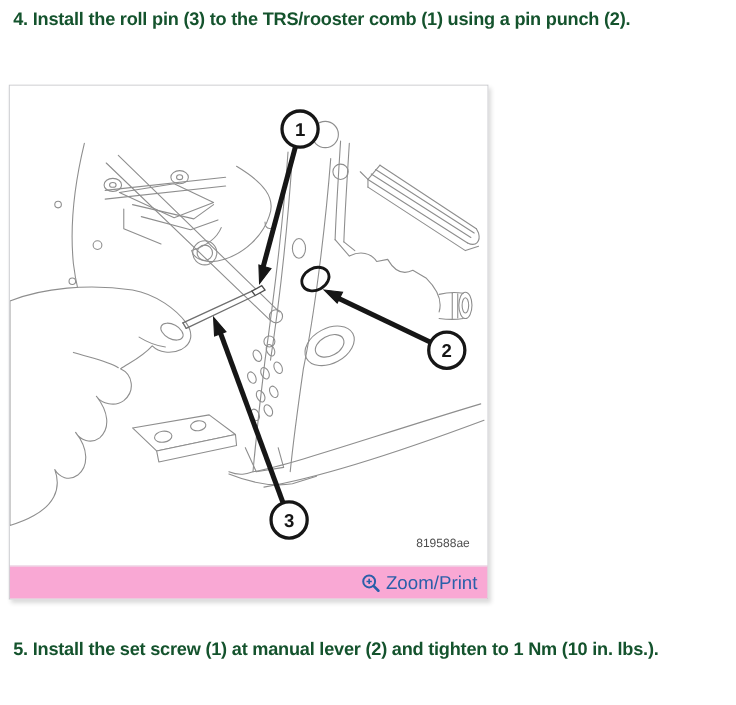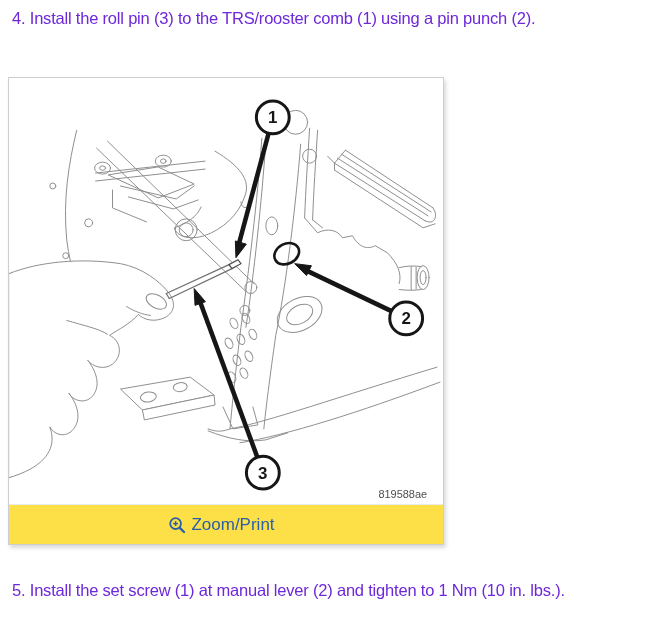--- a/index.html
+++ b/index.html
@@ -3,39 +3,40 @@
 <meta charset="utf-8">
 <style>
   html,body{margin:0;padding:0;}
   body{
     width:669px;height:641px;position:relative;overflow:hidden;
     background:#ffffff;
     font-family:"Liberation Sans",sans-serif;
   }
   .step-text{
     position:absolute;left:12px;margin:0;
-    color:#6d28d9;font-size:16.5px;line-height:23px;letter-spacing:-0.2px;
+    color:#14532d;font-size:16.5px;line-height:23px;letter-spacing:-0.2px;
     white-space:nowrap;
+    font-weight:bold;
   }
   #step4{top:7px;}
   #step5{top:579px;}
   .figure-card{
     position:absolute;left:8px;top:77px;width:436px;height:468px;
     box-sizing:border-box;background:#ffffff;margin:0;
     border:1px solid #cdced1;
     box-shadow:2px 3px 4px rgba(0,0,0,0.15);
   }
   .img-area{
     position:absolute;left:0;top:0;width:434px;height:436px;background:#ffffff;
   }
   .drawing{display:block;width:434px;height:436px;}
   .figure-footer{
-    position:absolute;left:0;right:0;bottom:0;height:40px;
-    background:#fde047;border-top:1px solid #eaebee;
-    display:flex;align-items:center;justify-content:center;
+    position:absolute;left:0;right:0;bottom:0;height:30px;
+    background:#f9a8d4;border-top:1px solid #eaebee;
+    display:flex;align-items:center;justify-content:flex-end;
     padding-right:9px;box-sizing:border-box;
   }
   .zoom-link{
     display:flex;align-items:center;gap:5px;
     color:#2a5fa9;font-size:17px;text-decoration:none;cursor:pointer;
   }
 </style>
 </head>
 <body>
 

